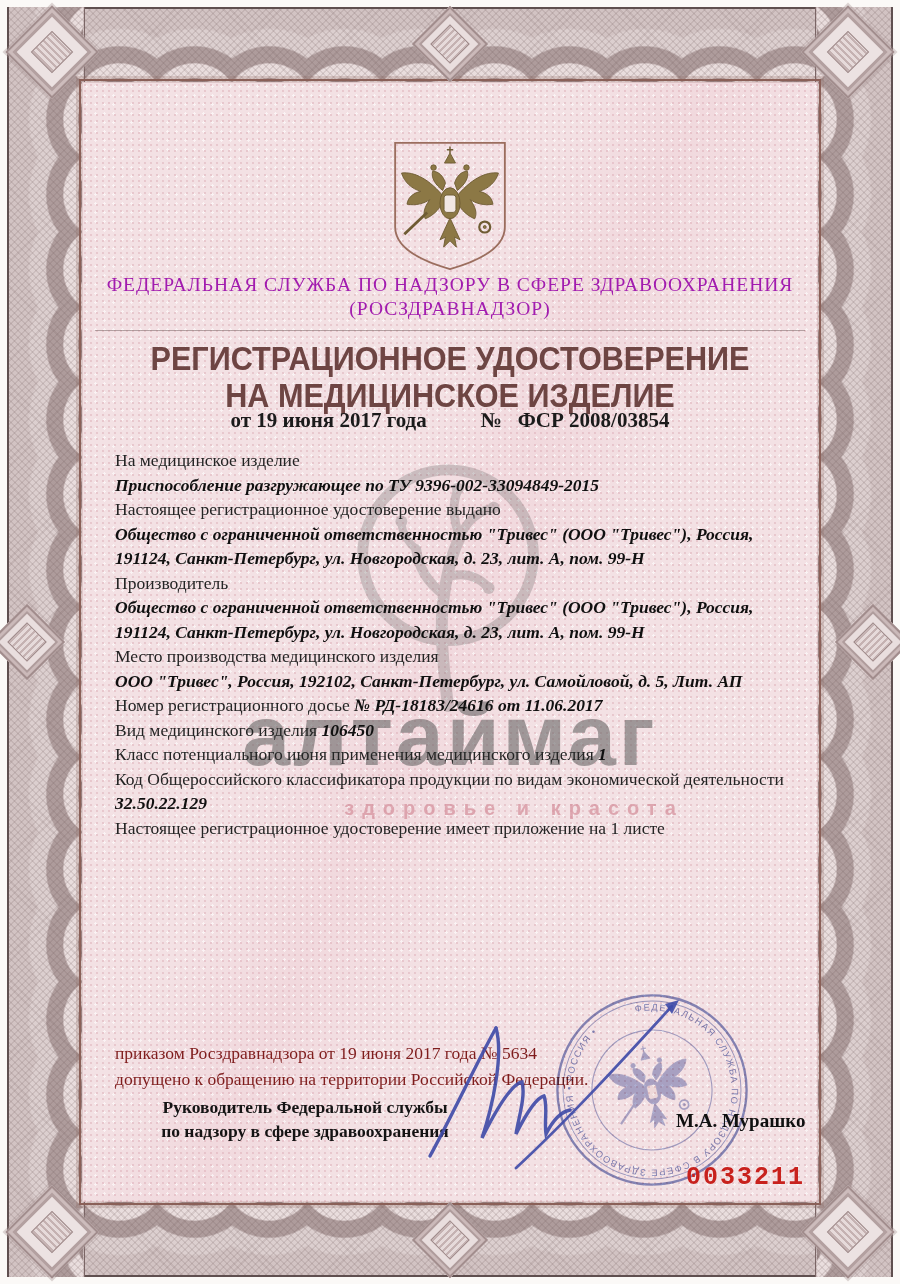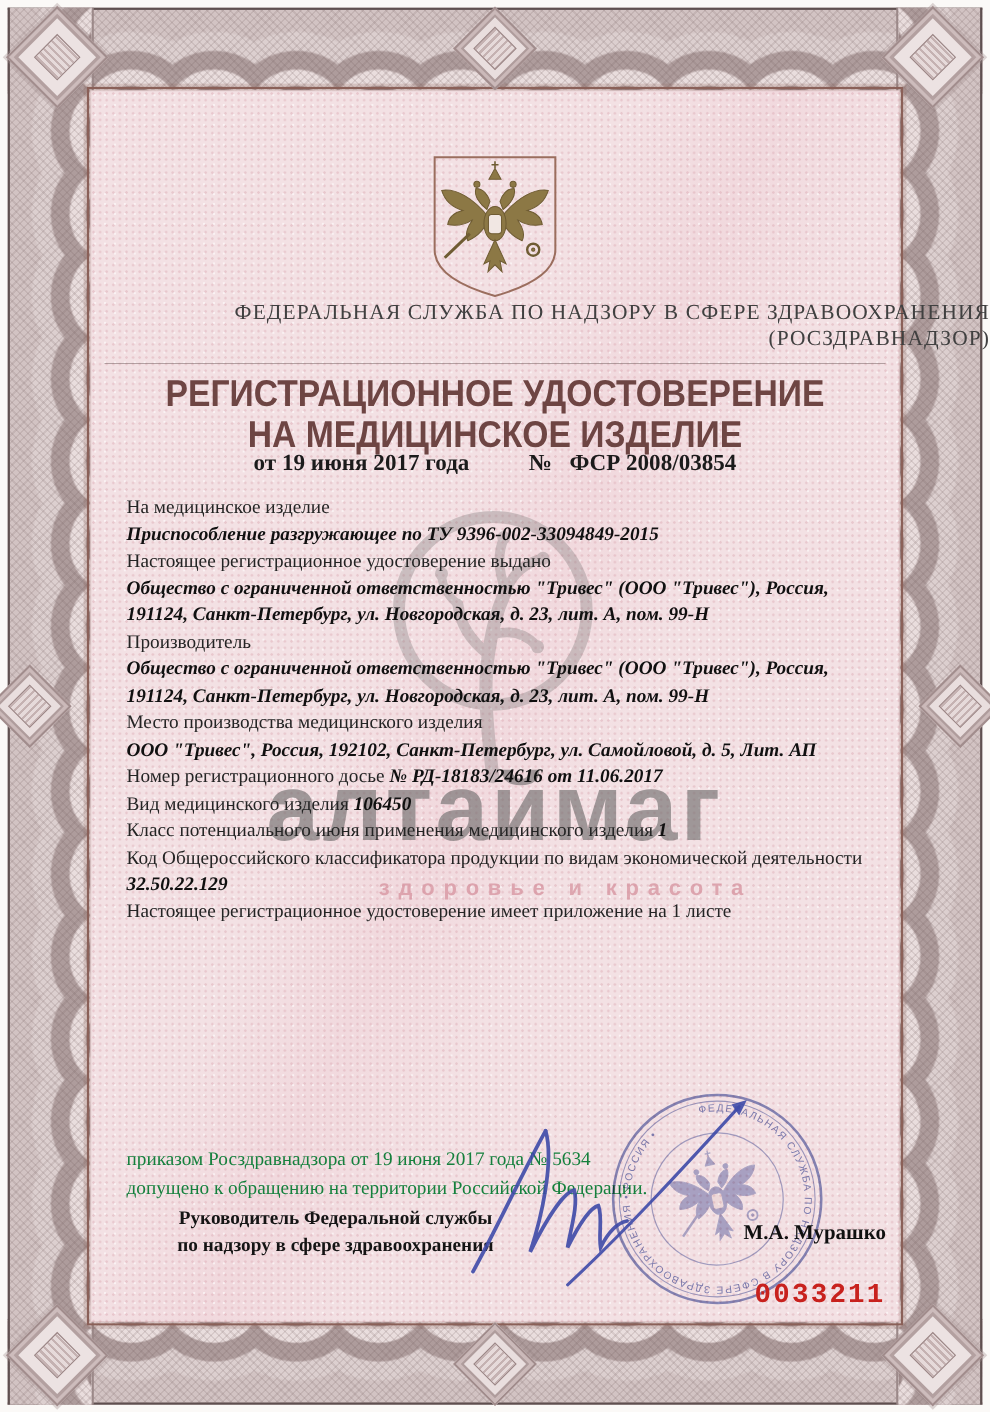--- a/index.html
+++ b/index.html
@@ -65,41 +65,41 @@
   .wm-logo{position:absolute;left:348px;top:456px;width:200px;height:258px;opacity:.30;z-index:2;}
   .wm-text{position:absolute;left:80px;top:686px;width:740px;z-index:2;text-align:center;
     font-family:"Liberation Sans","DejaVu Sans",sans-serif;font-weight:700;font-size:86px;
     letter-spacing:3px;color:rgba(104,102,102,.60);}
   .wm-tag{position:absolute;left:80px;top:797px;width:868px;z-index:2;text-align:center;
     font-family:"Liberation Sans","DejaVu Sans",sans-serif;font-weight:700;font-size:20px;
     letter-spacing:8px;color:rgba(213,145,157,.75);}
 
   
   .arms{position:absolute;top:137px;left:386px;width:128px;height:138px;z-index:4;}
-  .agency{position:absolute;top:273px;left:0;width:100%;z-index:4;text-align:right;
-    font-size:19.5px;line-height:24px;letter-spacing:1px;color:#404040;}
+  .agency{position:absolute;top:273px;left:0;width:100%;z-index:4;text-align:center;
+    font-size:19.5px;line-height:24px;letter-spacing:1px;color:#a21caf;}
   .sep{position:absolute;top:330px;left:95px;right:95px;z-index:4;border-top:1.5px solid rgba(125,105,105,.55);}
   .title{position:absolute;top:340px;left:0;width:100%;z-index:4;text-align:center;
     font-family:"Liberation Sans","DejaVu Sans",sans-serif;font-weight:700;font-size:34px;line-height:37px;
     color:#6e4543;transform:scaleX(.9);}
   .numline{position:absolute;top:408px;left:0;width:100%;z-index:4;display:flex;justify-content:center;
     align-items:baseline;font-weight:700;font-size:21px;color:#1b1b1b;}
   .numline .g1{width:54px}.numline .g2{width:16px}
 
   
   .fields{position:absolute;left:115px;top:448px;width:692px;z-index:4;
     font-size:17.5px;line-height:24.5px;color:#242424;}
   .fields p{margin:0;}
   .fields b{font-weight:700;color:#101010;font-style:italic;}
   .block{display:block;}
   .f1{margin-top:28px}.f4{margin-top:9px}.f5{margin-top:12px}.f6{margin-top:9px}
   .f7{margin-top:8px}.f8{margin-top:13px}
 
   
-  .order{position:absolute;left:115px;top:1041px;width:560px;z-index:4;font-size:17.5px;line-height:25.5px;color:#15803d;}
+  .order{position:absolute;left:115px;top:1041px;width:560px;z-index:4;font-size:17.5px;line-height:25.5px;color:#7f1d1d;}
   .sigtitle{position:absolute;left:115px;top:1095px;width:380px;z-index:4;font-weight:700;font-size:17.5px;line-height:24px;color:#141414;text-align:center;}
   .signame{position:absolute;left:676px;top:1110px;z-index:6;font-weight:700;font-size:19px;color:#101010;}
   .signature{position:absolute;left:420px;top:998px;width:262px;height:176px;z-index:6;}
   .stamp{position:absolute;left:549px;top:987px;width:206px;height:206px;z-index:5;transform:rotate(-12deg);
     opacity:.85;mix-blend-mode:multiply;}
   .serial{position:absolute;left:686px;top:1163px;z-index:6;font-family:"Liberation Mono","DejaVu Sans Mono",monospace;
     font-weight:700;font-size:25px;letter-spacing:2px;color:#c8211d;}
 </style>
 </head>
 <body>

